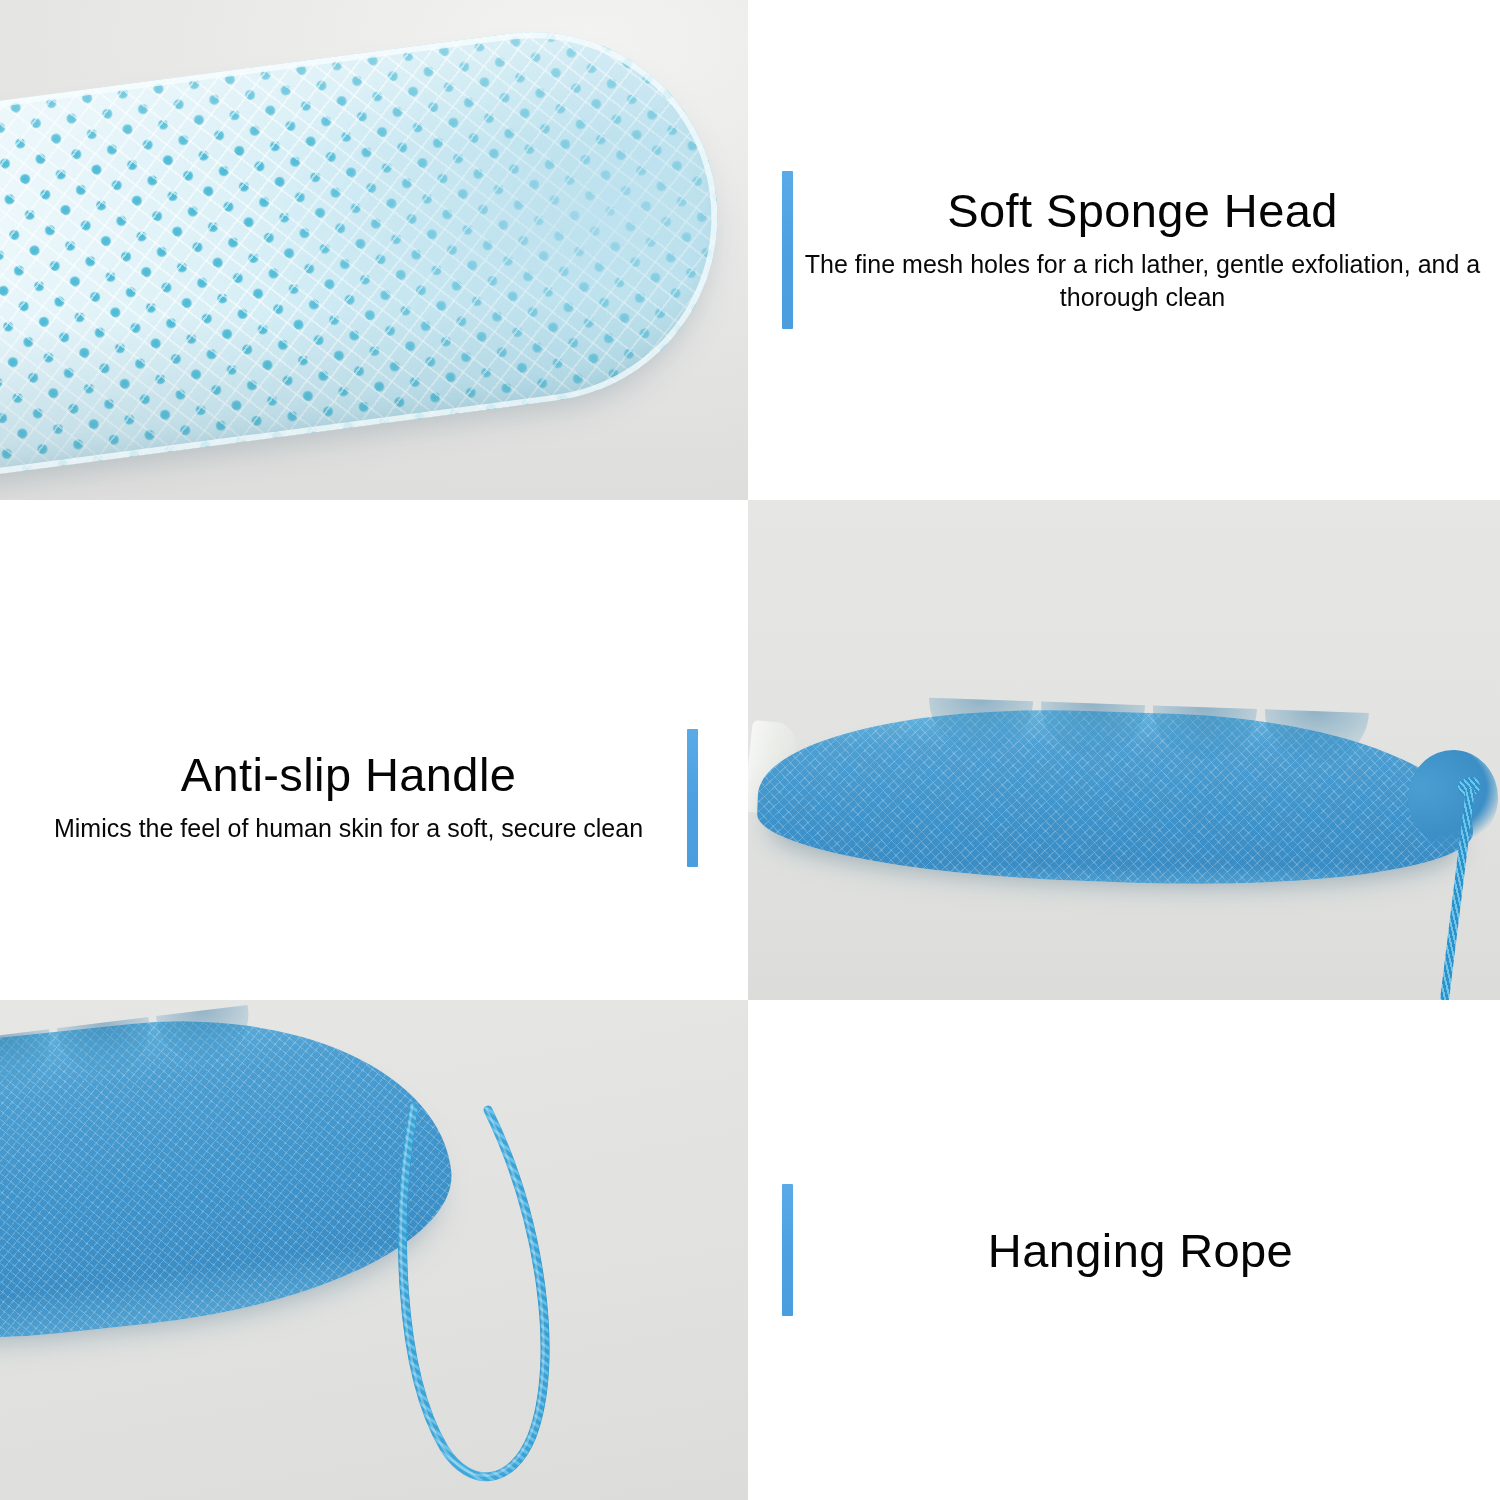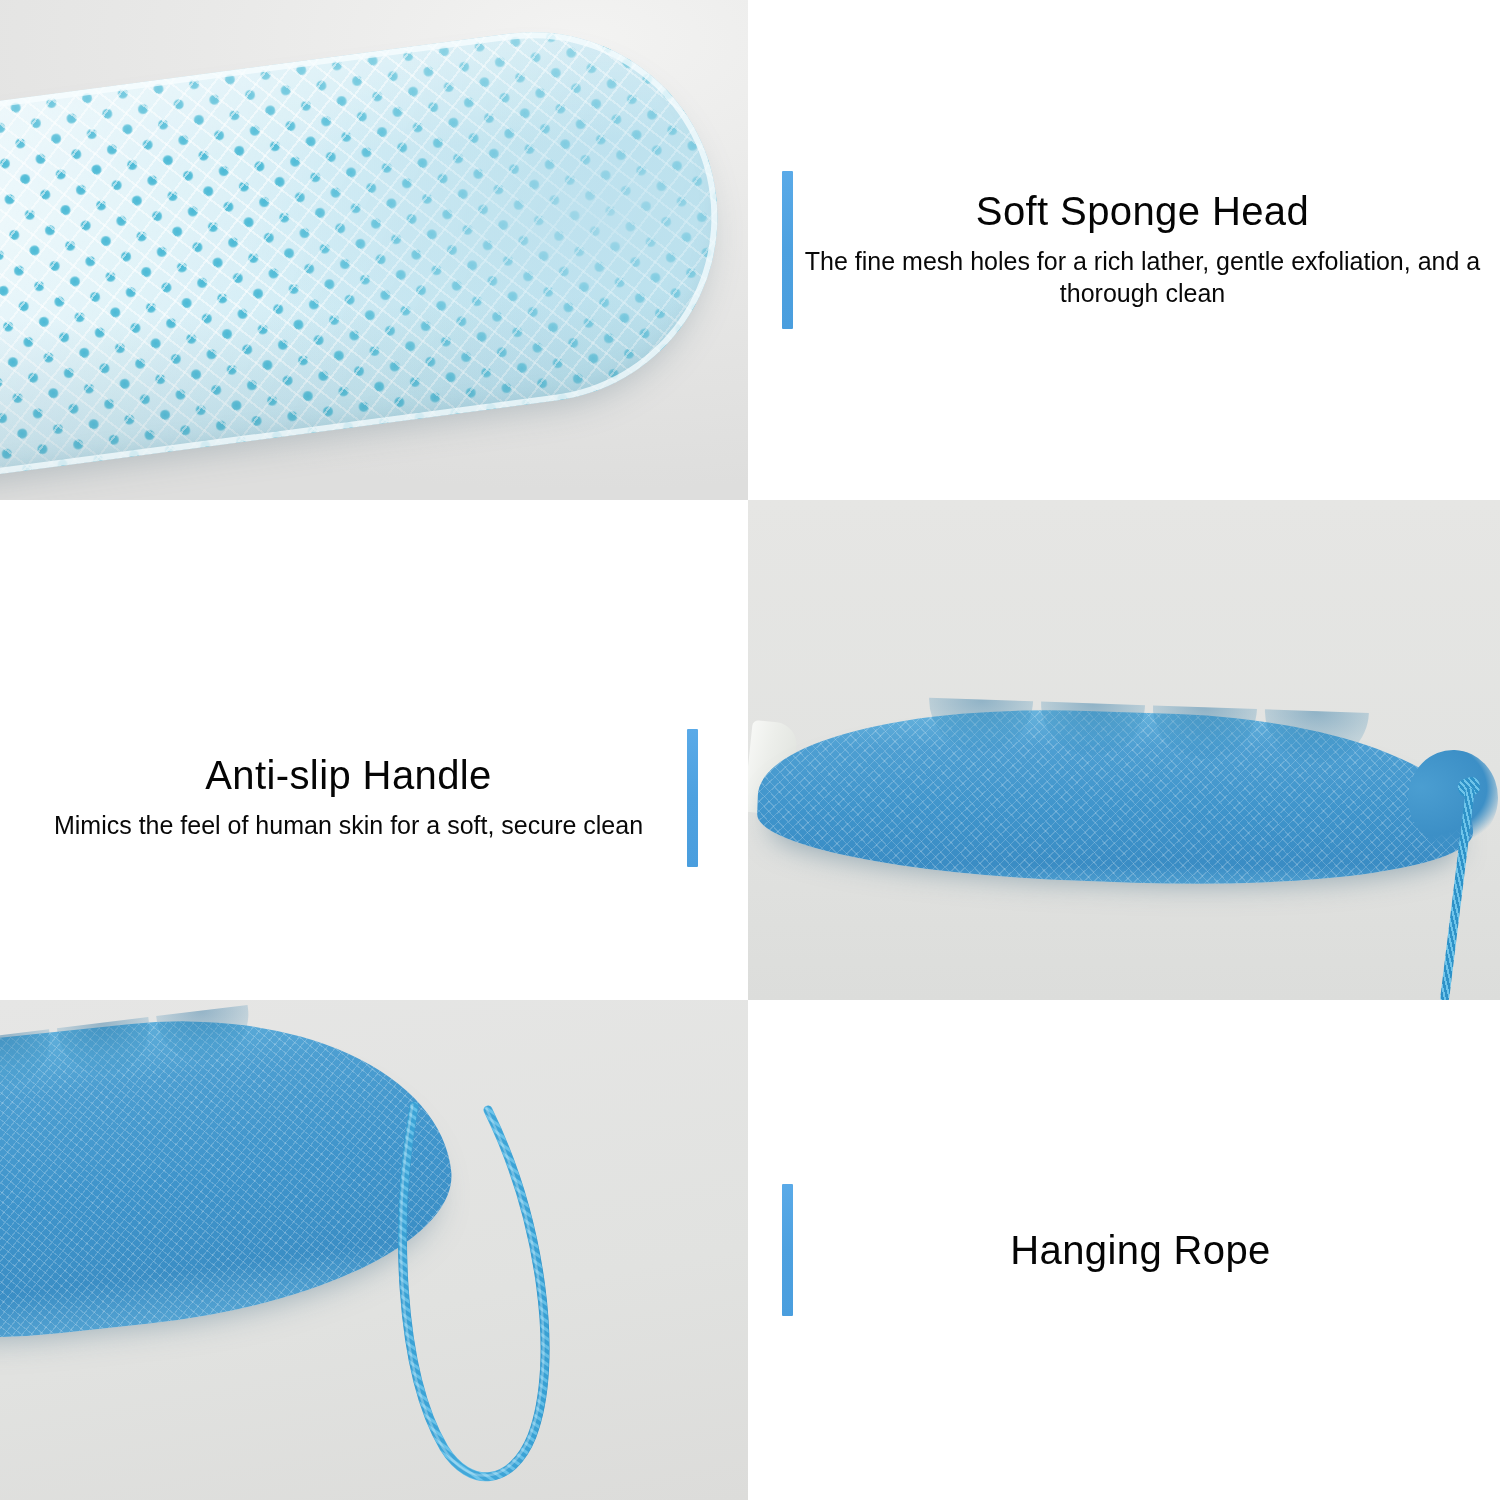--- a/index.html
+++ b/index.html
@@ -54,21 +54,21 @@
     flex: 0 0 auto;
   }
   .text-block {
     flex: 1 1 auto;
     text-align: center;
     color: #000000;
     line-height: 1.0;
   }
   .feature-title {
     font-family: "Liberation Sans", sans-serif;
-    font-size: 40px;
+    font-size: 47px;
     font-weight: 400;
     letter-spacing: 0.4px;
     color: #050505;
     white-space: nowrap;
   }
   .feature-desc {
     font-family: "Liberation Sans", sans-serif;
     font-size: 25px;
     font-weight: 400;
     color: #080808;

